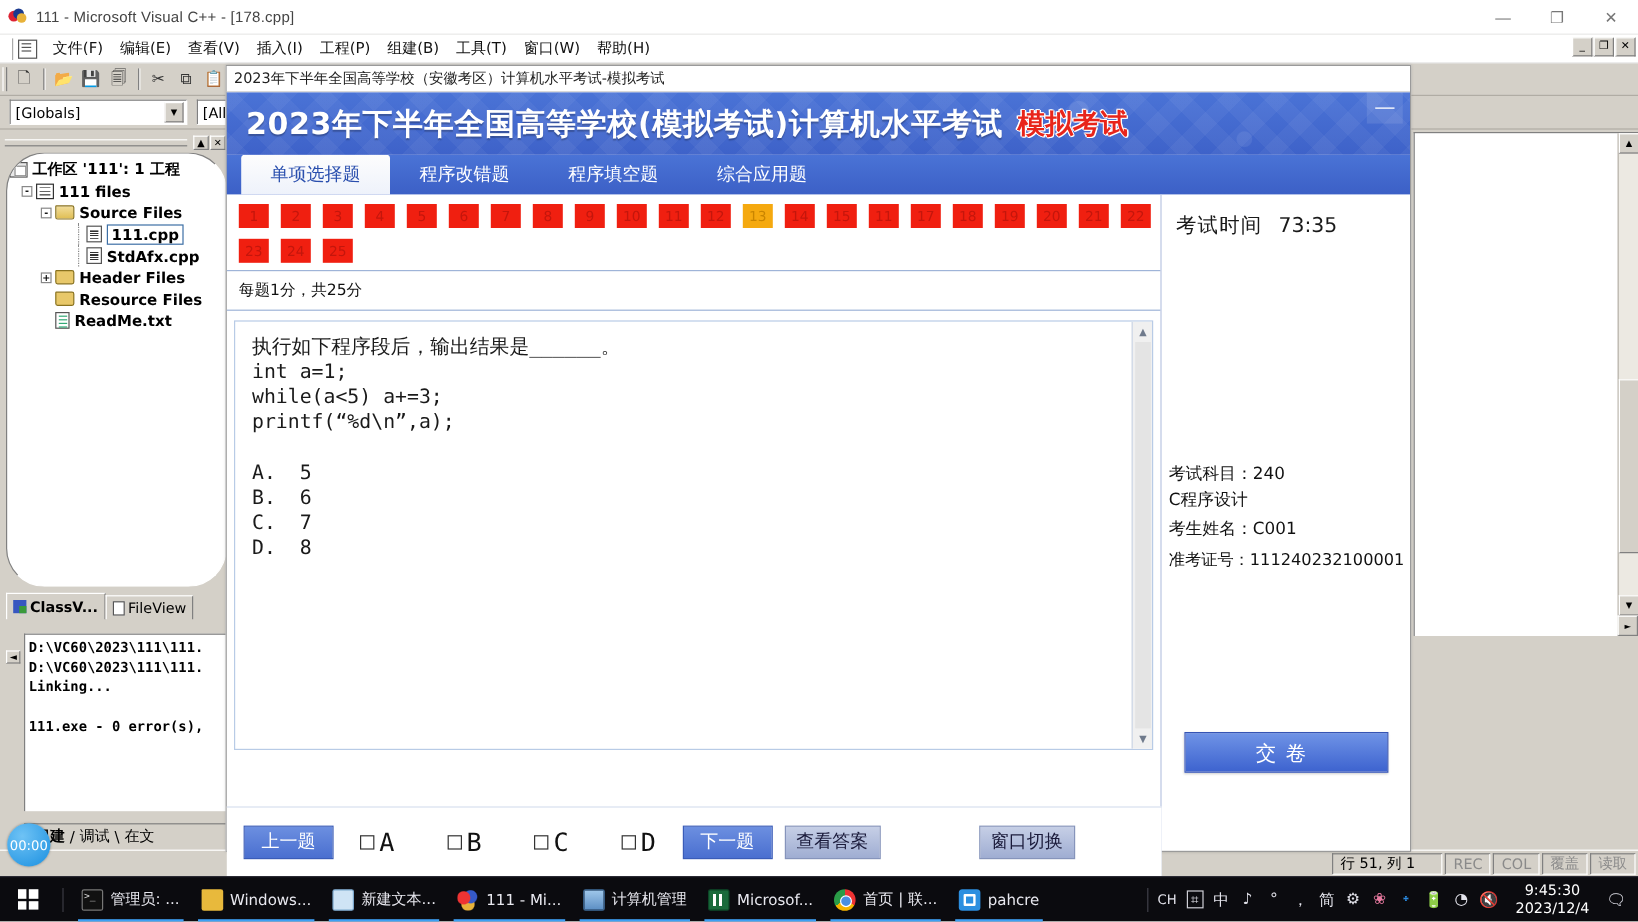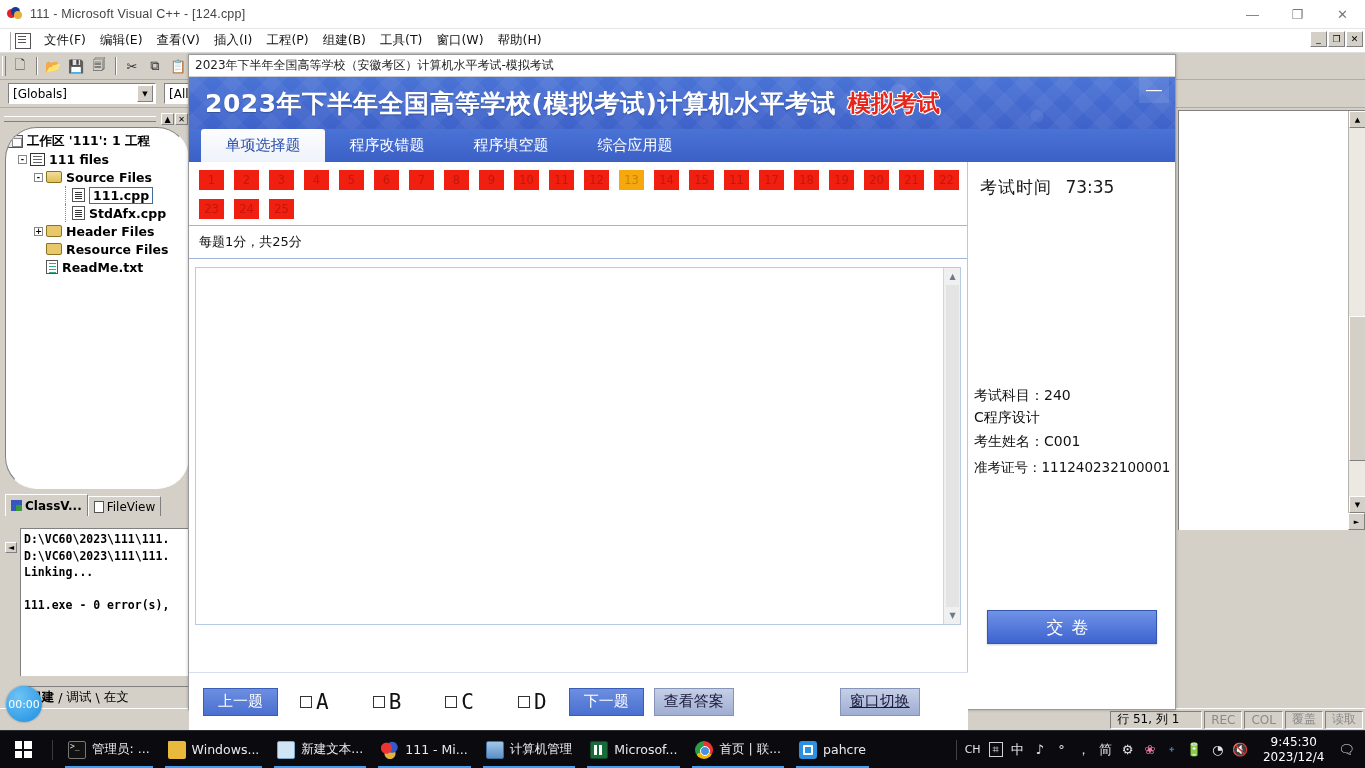--- a/index.html
+++ b/index.html
@@ -403,21 +403,21 @@
 <body>
 
 <div id="root">
 
   <div class="vc-titlebar">
     <span class="vc-title-icon">
         <i></i>
         <i></i>
         <i></i>
       </span>
-    <span class="vc-title-text">111 - Microsoft Visual C++ - [124.cpp]</span>
+    <span class="vc-title-text">111 - Microsoft Visual C++ - [178.cpp]</span>
     <span class="win-btns">
       <span class="win-btn">—</span>
       <span class="win-btn">❐</span>
       <span class="win-btn close">✕</span>
     </span>
   </div>
 
   <div class="vc-menubar">
     <span class="menu-grip"></span>
     <span class="menu-doc-icon"></span>
@@ -614,20 +614,29 @@
             <span class="qnum">22</span>
             <span class="qnum">23</span>
             <span class="qnum">24</span>
             <span class="qnum">25</span>
           </div>
         </div>
 
         <div class="score-note">每题1分，共25分</div>
 
         <div class="q-body">
+          <div class="q-text">执行如下程序段后，输出结果是______。
+int a=1;
+while(a&lt;5) a+=3;
+printf(“%d\n”,a);
+
+A.  5
+B.  6
+C.  7
+D.  8</div>
           <div class="q-scroll">
             <div class="arr">▲</div>
             <div class="thumb"></div>
             <div class="arr bot">▼</div>
           </div>
         </div>
 
         <div class="q-footer">
           <span class="btn-blue">上一题</span>
           <span class="opt">
@@ -641,21 +650,21 @@
           <span class="opt">
             <span class="box"></span>
             <span>C</span>
           </span>
           <span class="opt">
             <span class="box"></span>
             <span>D</span>
           </span>
           <span class="btn-blue">下一题</span>
           <span class="btn-gray" style="margin-left:10px;">查看答案</span>
-          <span class="btn-gray" style="margin-left:106px;text-decoration:underline;">窗口切换</span>
+          <span class="btn-gray" style="margin-left:82px;">窗口切换</span>
         </div>
       </div>
 
       <div class="exam-right">
         <div class="exam-info">
           <div class="exam-time">
             <span class="lbl">考试时间</span>
             <span style="margin-left:8px;">73:35</span>
           </div>
         </div>

